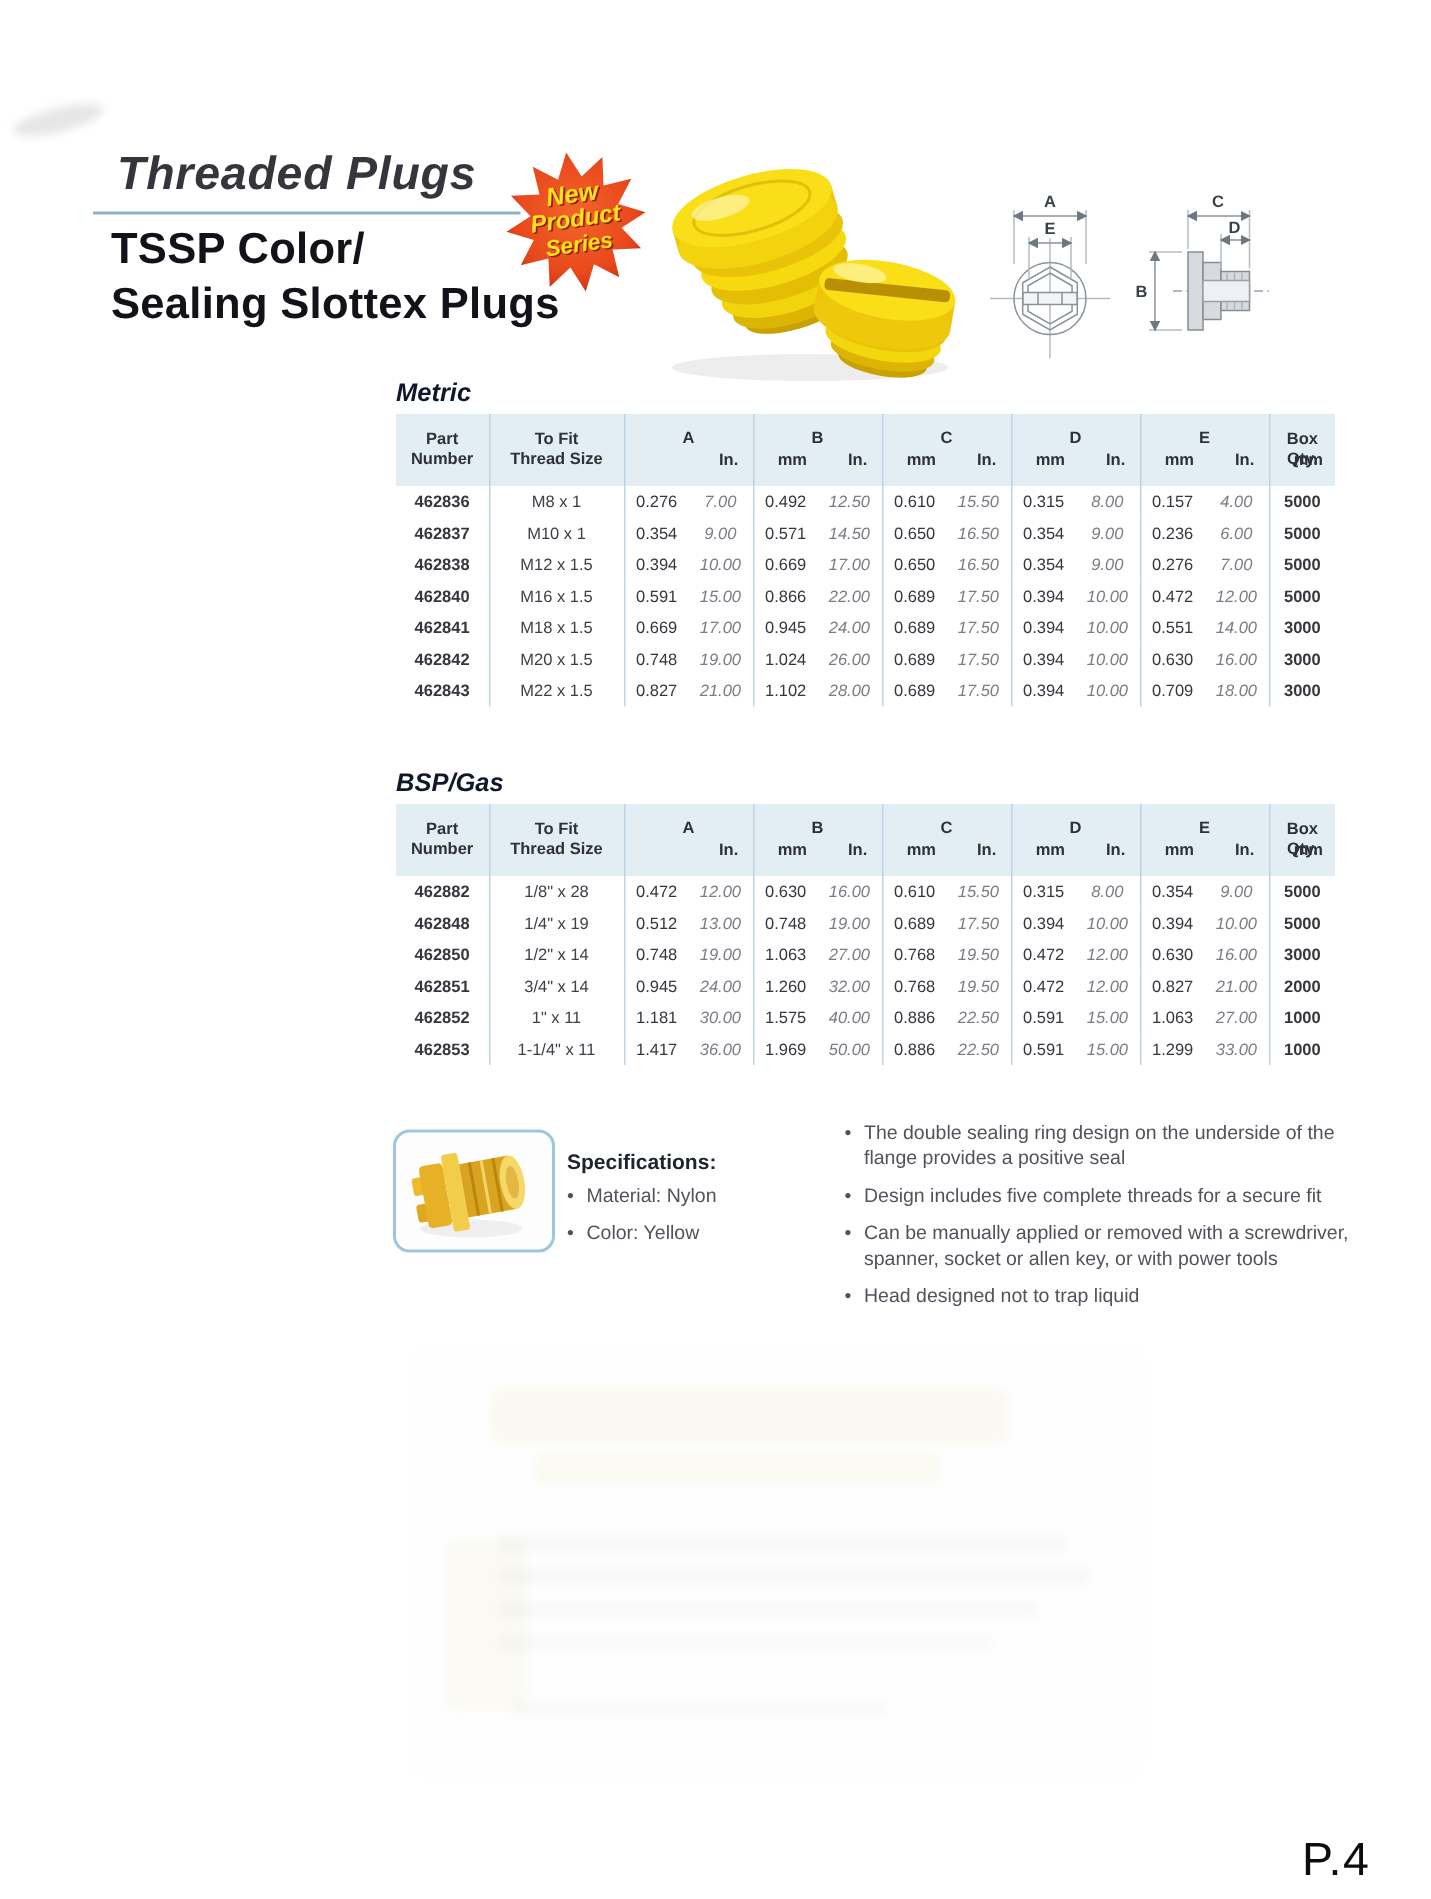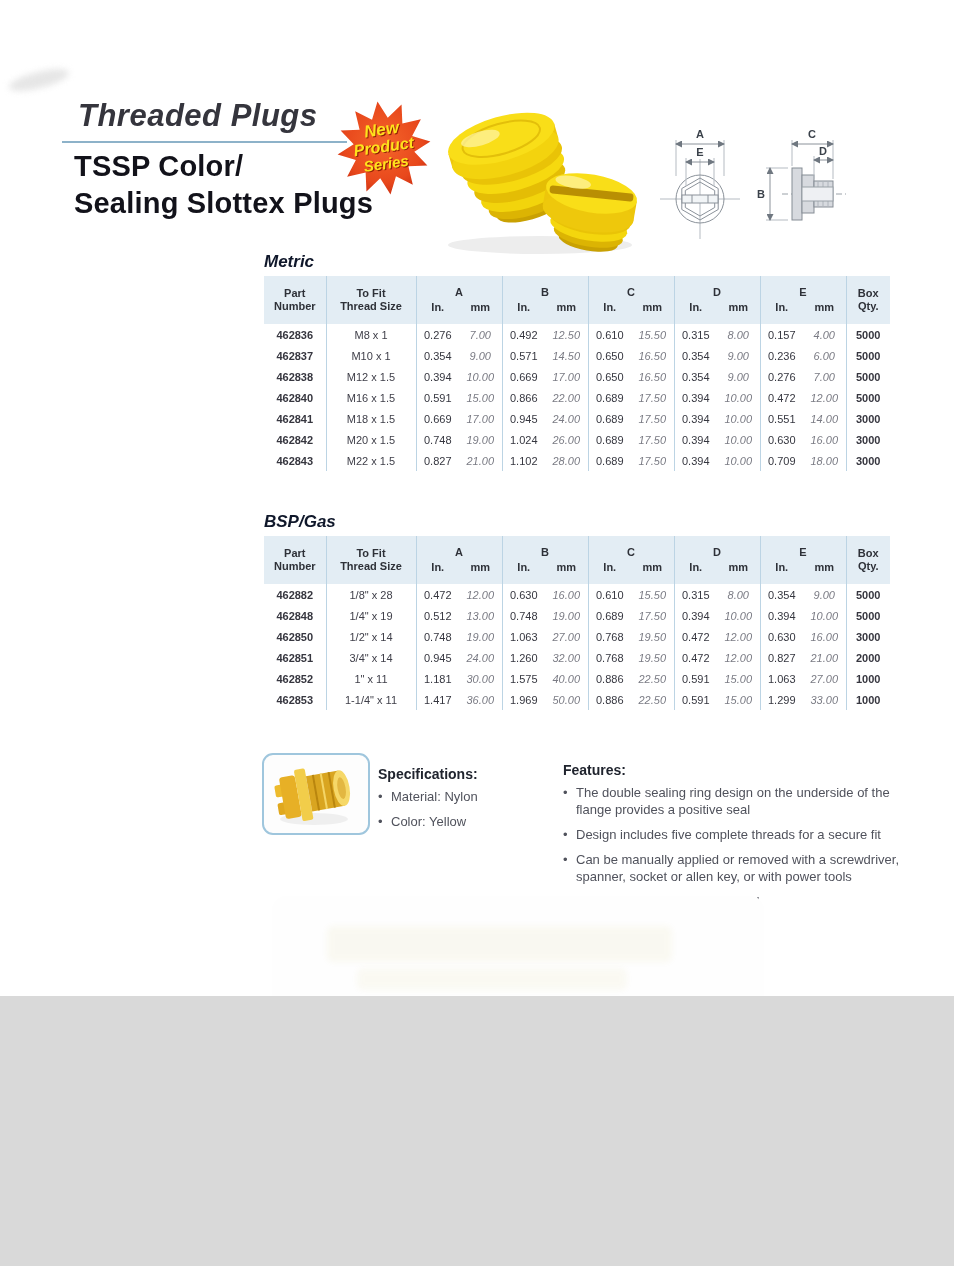--- a/index.html
+++ b/index.html
@@ -1,17 +1,17 @@
 <!DOCTYPE html>
 <html><head>
 <meta charset="utf-8">
 <style>
   html,body { margin:0; padding:0; background:#d9d9d9; }
   .page {
-    position:relative; width:954px; height:996px; margin:0 auto;
+    position:relative; width:954px; height:1266px; margin:0 auto;
     background:#ffffff; overflow:hidden;
     font-family:"Liberation Sans", sans-serif;
   }
   .abs { position:absolute; }
 
   
   .swoosh { left:8px; top:72px; width:62px; height:16px; background:#dedede;
             border-radius:50%; filter:blur(3px); transform:rotate(-14deg); opacity:.75; }
 
   
@@ -38,21 +38,21 @@
 
   table.dims { border-collapse:collapse; table-layout:fixed; width:626px; font-size:11px; }
   .tbl-metric { left:264px; top:276px; }
   .tbl-bsp    { left:264px; top:536px; }
 
   table.dims thead th { background:#e3edf4; color:#2e3138; font-weight:bold;
                         height:46px; vertical-align:middle; padding:1px 0; line-height:13px; text-align:center; }
   table.dims td { height:21px; text-align:center; vertical-align:middle; padding:0; white-space:nowrap; }
   .sep { border-left:1px solid #bcd4e4; }
   .dim-letter { font-size:11px; }
-  .inmm { display:flex; width:100%; margin-top:2px; }
+  .inmm { display:flex; width:100%; margin-top:2px;margin-left:48px; }
   .inmm span { flex:1; text-align:center; }
   td.c-part { font-weight:bold; color:#36363f; }
   td.c-thread { color:#3e3e48; }
   td.c-in { color:#35363f; }
   td.c-mm { font-style:italic; color:#7a7b84; }
   td.c-qty { font-weight:bold; color:#36363f; }
 
   
   .spec-thumb { left:262px; top:753px; width:104px; height:78px; border:2px solid #9fc6dd;
                 border-radius:11px; background:#fdfdfd; overflow:hidden; }
@@ -546,21 +546,20 @@
   </div>
   <div class="abs spec-block">
     <p class="blk-heading">Specifications:</p>
     <ul class="blist">
       <li><span>Material: Nylon</span></li>
       <li><span>Color: Yellow</span></li>
     </ul>
   </div>
 
   <div class="abs feat-block">
-    <p class="blk-heading">Features:</p>
     <ul class="blist">
       <li><span>The double sealing ring design on the underside of the flange provides a positive seal</span></li>
       <li><span>Design includes five complete threads for a secure fit</span></li>
       <li><span>Can be manually applied or removed with a screwdriver, spanner, socket or allen key, or with power tools</span></li>
       <li><span>Head designed not to trap liquid</span></li>
     </ul>
   </div>
 
   <div class="abs ghost">
     <i class="g1"></i>

